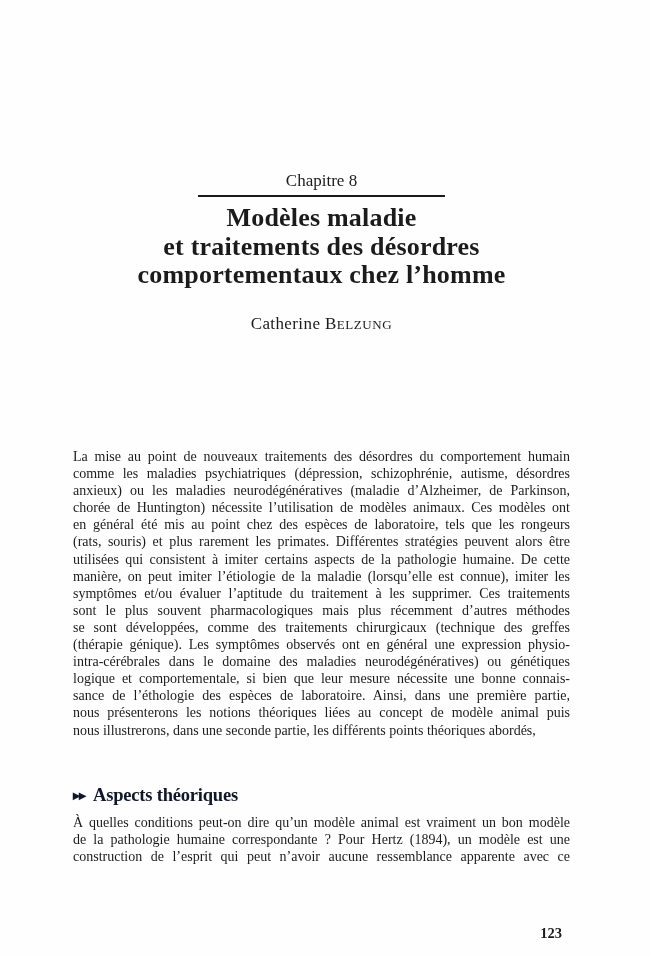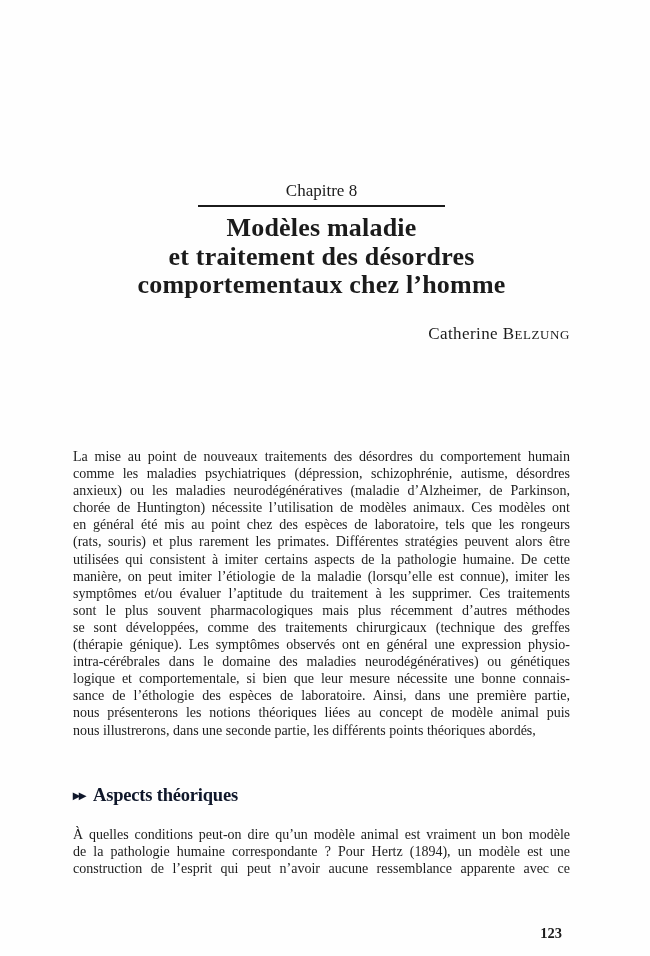--- a/index.html
+++ b/index.html
@@ -14,21 +14,21 @@
     background: #fefefe;
     color: #1b1b1b;
     font-family: "Liberation Serif", serif;
     overflow: hidden;
   }
 
   
   .chapter-head {
     position: absolute;
     left: 73px;
-    top: 181px;
+    top: 171px;
     width: 497px;
     text-align: center;
   }
   .chapter-label {
     font-size: 17px;
     line-height: 19px;
   }
   .chapter-rule {
     width: 247px;
     height: 2px;
@@ -42,21 +42,20 @@
     line-height: 28.5px;
     letter-spacing: 0.2px;
   }
   .chapter-title .tline {
     text-align: center;
   }
   .author-line {
     margin-top: 24px;
     font-size: 17px;
     letter-spacing: 0.4px;
-    text-align: right;
   }
   .author-sc {
     font-size: 13px;
     text-transform: uppercase;
     letter-spacing: 0.6px;
   }
 
   
   .para {
     position: absolute;
@@ -66,21 +65,21 @@
     line-height: 17.1px;
   }
   .para .tline {
     text-align: justify;
     text-align-last: justify;
   }
   .para.end-left .tline:last-child {
     text-align-last: left;
   }
   .para1 { top: 448px; }
-  .para2 { top: 814px; margin-top: 12px; }
+  .para2 { top: 814px; }
 
   
   .section-heading {
     position: absolute;
     left: 73px;
     top: 785px;
     font-family: Liberation Serif, serif;
     font-weight: bold;
     font-size: 18.5px;
     color: #0f172a;
@@ -106,21 +105,21 @@
 </head>
 <body>
 
 <div class="page">
 
   <div class="chapter-head">
     <div class="chapter-label">Chapitre 8</div>
     <div class="chapter-rule"></div>
     <div class="chapter-title">
         <div class="tline">Modèles maladie</div>
-        <div class="tline">et traitement des désordres</div>
+        <div class="tline">et traitements des désordres</div>
         <div class="tline">comportementaux chez l’homme</div>
       </div>
     <div class="author-line">
       <span>Catherine</span>
       <span>B</span><span class="author-sc">elzung</span>
     </div>
   </div>
 
   <div class="para para1 end-left">
       <div class="tline">La mise au point de nouveaux traitements des désordres du comportement humain</div>

